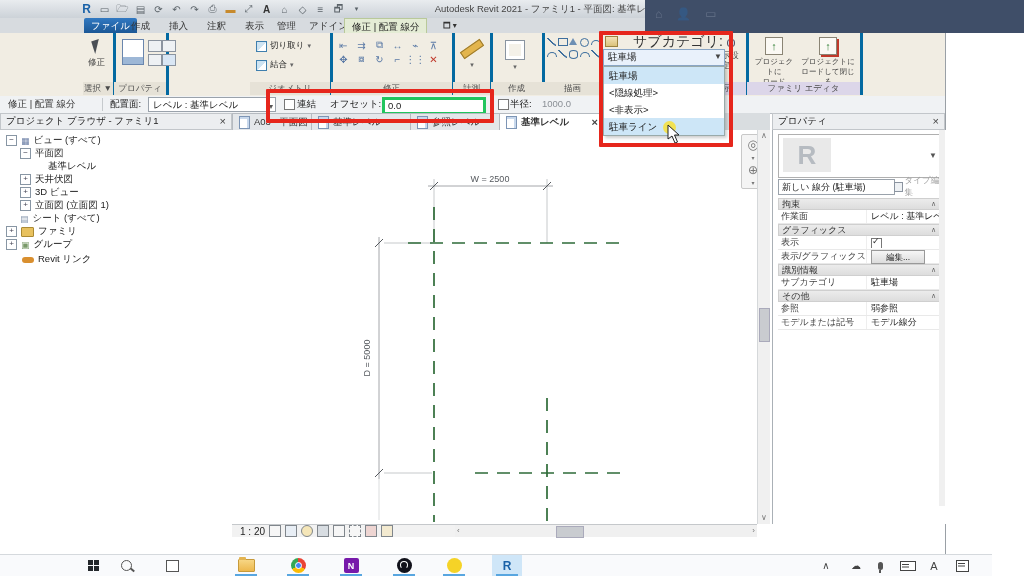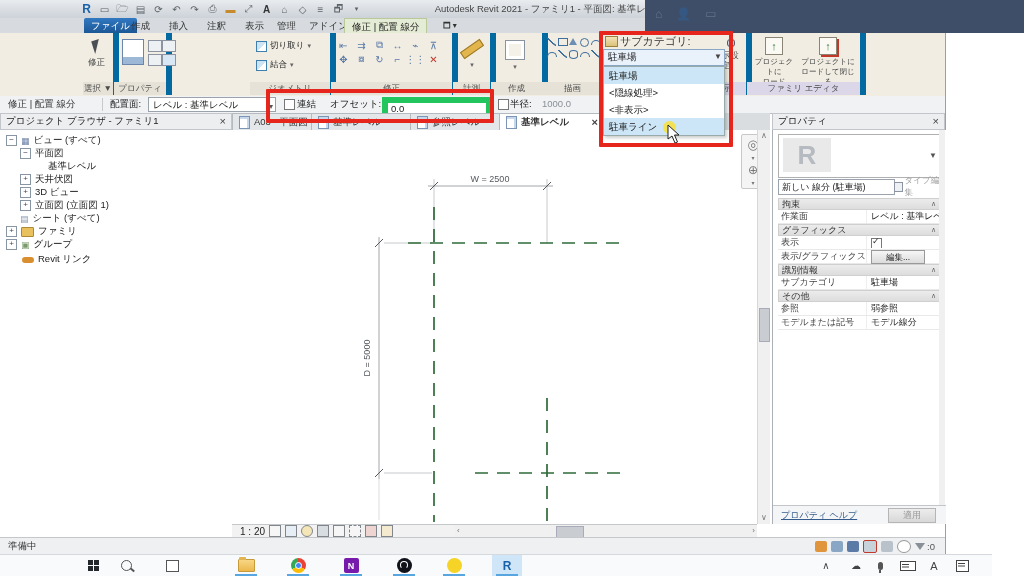--- a/index.html
+++ b/index.html
@@ -12,21 +12,21 @@
   .titlebar{position:absolute;left:0;top:0;width:945px;height:18px;background:linear-gradient(#e9ecef,#ccd2d8);}
   .qat{position:absolute;left:80px;top:1px;height:16px;display:flex;align-items:center;gap:5px;}
   .qico{width:13px;height:13px;display:inline-flex;align-items:center;justify-content:center;font-size:10px;color:#5a6268;}
   .title-text{position:absolute;left:400px;top:3px;width:300px;text-align:center;font-size:9.5px;color:#444;white-space:nowrap;}
   .tabrow{position:absolute;left:0;top:18px;width:945px;height:15px;background:#d7dbdf;}
   .rtab{position:absolute;top:0;height:15px;line-height:15px;text-align:center;font-size:9.5px;color:#333;padding:0 7px;}
   .rtab.file{background:linear-gradient(#3179c2,#1b5796);color:#fff;border-radius:2px 2px 0 0;}
   .rtab.ctx{background:#e4ecd5;border:1px solid #b9c99a;border-bottom:none;color:#222;}
   
   .ribbon{position:absolute;left:0;top:33px;width:945px;height:63px;background:#f1ede3;border-bottom:1px solid #c9c4b8;}
-  .panel{position:absolute;top:0;height:62px;border-right:6px solid #0369a1;}
+  .panel{position:absolute;top:0;height:62px;border-right:3px solid #0369a1;}
   .panel-label{position:absolute;bottom:0;left:0;width:100%;height:13px;line-height:13px;text-align:center;
     font-size:8.5px;color:#4b4b4b;background:#e6e2d7;white-space:nowrap;overflow:hidden;}
   .panel-label.lav{background:#dcd6e9;}
   .rbtn-label{font-size:8.5px;color:#3e3e3e;text-align:center;line-height:10px;}
   .cursor-ico{width:0;height:0;border-top:13px solid #4a4f55;border-right:8px solid transparent;transform:rotate(-18deg);}
   .prop-ico{width:20px;height:24px;background:#fff;border:1px solid #6a86ad;box-shadow:inset 0 -7px 0 #9db7d6;}
   .paste-ico{width:17px;height:21px;background:#cfc8ba;border:1px solid #9a9283;box-shadow:inset 3px 4px 0 #fff;opacity:.65;}
   .mini{width:12px;height:10px;border:1px solid #8b94a0;background:#eef1f4;}
   .cube{width:9px;height:9px;border:1px solid #3f7fae;background:linear-gradient(135deg,#cfe4f2 50%,#fff 50%);}
   .dar{font-size:7px;color:#666;}
@@ -37,32 +37,32 @@
   .sh-line{background:linear-gradient(to top right,transparent 44%,#3e6f9e 46%,#3e6f9e 56%,transparent 58%);}
   .sh-rect{border:1px solid #3e6f9e;width:8px;height:6px;}
   .sh-circ{border:1px solid #3e6f9e;border-radius:50%;width:7px;height:7px;}
   .sh-arc{border:1px solid #3e6f9e;border-bottom:none;border-radius:8px 8px 0 0;width:8px;height:4px;margin-top:2px;}
   .sh-poly{width:0;height:0;border-left:4px solid transparent;border-right:4px solid transparent;border-bottom:7px solid #6d8fb4;}
   .loadico{width:16px;height:16px;border:1px solid #8a8474;background:#fbf9f4;display:flex;align-items:center;justify-content:center;color:#2e7d32;font-weight:bold;font-size:11px;}
   .glasses{width:18px;height:8px;display:flex;gap:2px;}
   .glasses i{flex:1;border:1.5px solid #556;border-radius:3px;background:#cfd8e2;}
   
   .subcat{position:absolute;left:603px;top:34px;width:122px;z-index:40;}
-  .subcat .head{height:15px;display:flex;align-items:center;gap:2px;font-size:11px;color:#333;background:#f1ede3;padding-left:2px;}
+  .subcat .head{height:15px;display:flex;align-items:center;gap:15px;font-size:14px;color:#333;background:#f1ede3;padding-left:2px;}
   .subcombo{height:15px;background:#e9f1fb;border:1px solid #8aa6c5;display:flex;align-items:center;font-size:9.5px;padding-left:4px;position:relative;}
   .subcombo .da{position:absolute;right:2px;top:2px;font-size:8px;color:#444;}
   .sublist{background:#fff;border:1px solid #9aa;box-shadow:2px 2px 3px rgba(0,0,0,.2);}
   .subitem{height:17px;line-height:17px;padding-left:5px;font-size:9.5px;color:#222;}
   .subitem.hl{background:#cde6f7;}
   .layer-ico{width:11px;height:9px;background:linear-gradient(#f2e3b8,#dbc27a);border:1px solid #9a823e;}
   
   .optbar{position:absolute;left:0;top:96px;width:945px;height:17px;background:#f0f2f4;border-bottom:1px solid #b9bec4;font-size:9.5px;}
   .optbar .sep{position:absolute;top:2px;height:13px;border-left:1px solid #c6cacd;}
   .checkbox{width:9px;height:9px;border:1px solid #777;background:#fff;display:inline-block;}
-  .field{background:#fff;border:6px solid #22c55e;height:12px;line-height:12px;padding:0 3px;font-size:9.5px;}
+  .field{background:#fff;border:3px solid #22c55e;height:12px;line-height:12px;padding:0 3px;font-size:9.5px;}
   .combo{background:#fff;border:1px solid #9aa2ab;height:13px;line-height:13px;padding:0 12px 0 4px;font-size:9.5px;position:relative;white-space:nowrap;}
   .combo .da{position:absolute;right:2px;top:2px;font-size:8px;color:#555;}
   
   .viewtabs{position:absolute;left:232px;top:113px;width:538px;height:17px;background:#d9dde0;border-bottom:1px solid #b5bac0;}
   .vtab{position:absolute;top:0;height:16px;background:#e4e7ea;border:1px solid #b5bac0;border-bottom:none;
     display:flex;align-items:center;gap:4px;padding:0 6px;font-size:9.5px;color:#333;white-space:nowrap;overflow:hidden;}
   .vtab.active{background:#fff;font-weight:bold;}
   .docico{width:9px;height:11px;background:#fff;border:1px solid #7d95b5;box-shadow:inset -2px 2px 0 #c8d8ec;}
   .phead{position:absolute;top:113px;height:17px;background:#eceef0;border:1px solid #c2c6ca;display:flex;align-items:center;
     font-size:9.5px;color:#222;padding:0 5px;box-sizing:border-box;}
@@ -521,38 +521,22 @@
       <div class="prow kv" style="top:172px">
         <span class="pl">参照</span>
         <span class="pv">弱参照</span>
       </div>
       <div class="prow kv" style="top:186px">
         <span class="pl">モデルまたは記号</span>
         <span class="pv">モデル線分</span>
       </div>
 
       <div class="pscroll"></div>
-      <div class="pfoot">
-        <span class="plink">プロパティ ヘルプ</span>
-        <span class="applybtn">適用</span>
-      </div>
-    </div>
-
-    <div class="statusbar">
-      <span style="margin-left:8px">準備中</span>
-      <span style="margin-left:auto"></span>
-      <span class="stico" style="background:#e0953c"></span>
-      <span class="stico" style="background:#8aa6c5"></span>
-      <span class="stico" style="background:#5b7aa6"></span>
-      <span class="stico" style="background:#c8d2da;border:1px solid #c0392b"></span>
-      <span class="stico" style="background:#b9c2ca"></span>
-      <span class="stico" style="background:#fff;border:1px solid #999;border-radius:50%"></span>
-      <span class="funnel"></span>
-      <span style="margin:0 10px 0 2px;color:#555">:0</span>
-    </div>
+    </div>
+
   </div>
 
   <div class="taskbar">
     <div class="tb" style="left:82px">
         <span class="winlogo">
           <i></i>
           <i></i>
           <i></i>
           <i></i>
         </span>

